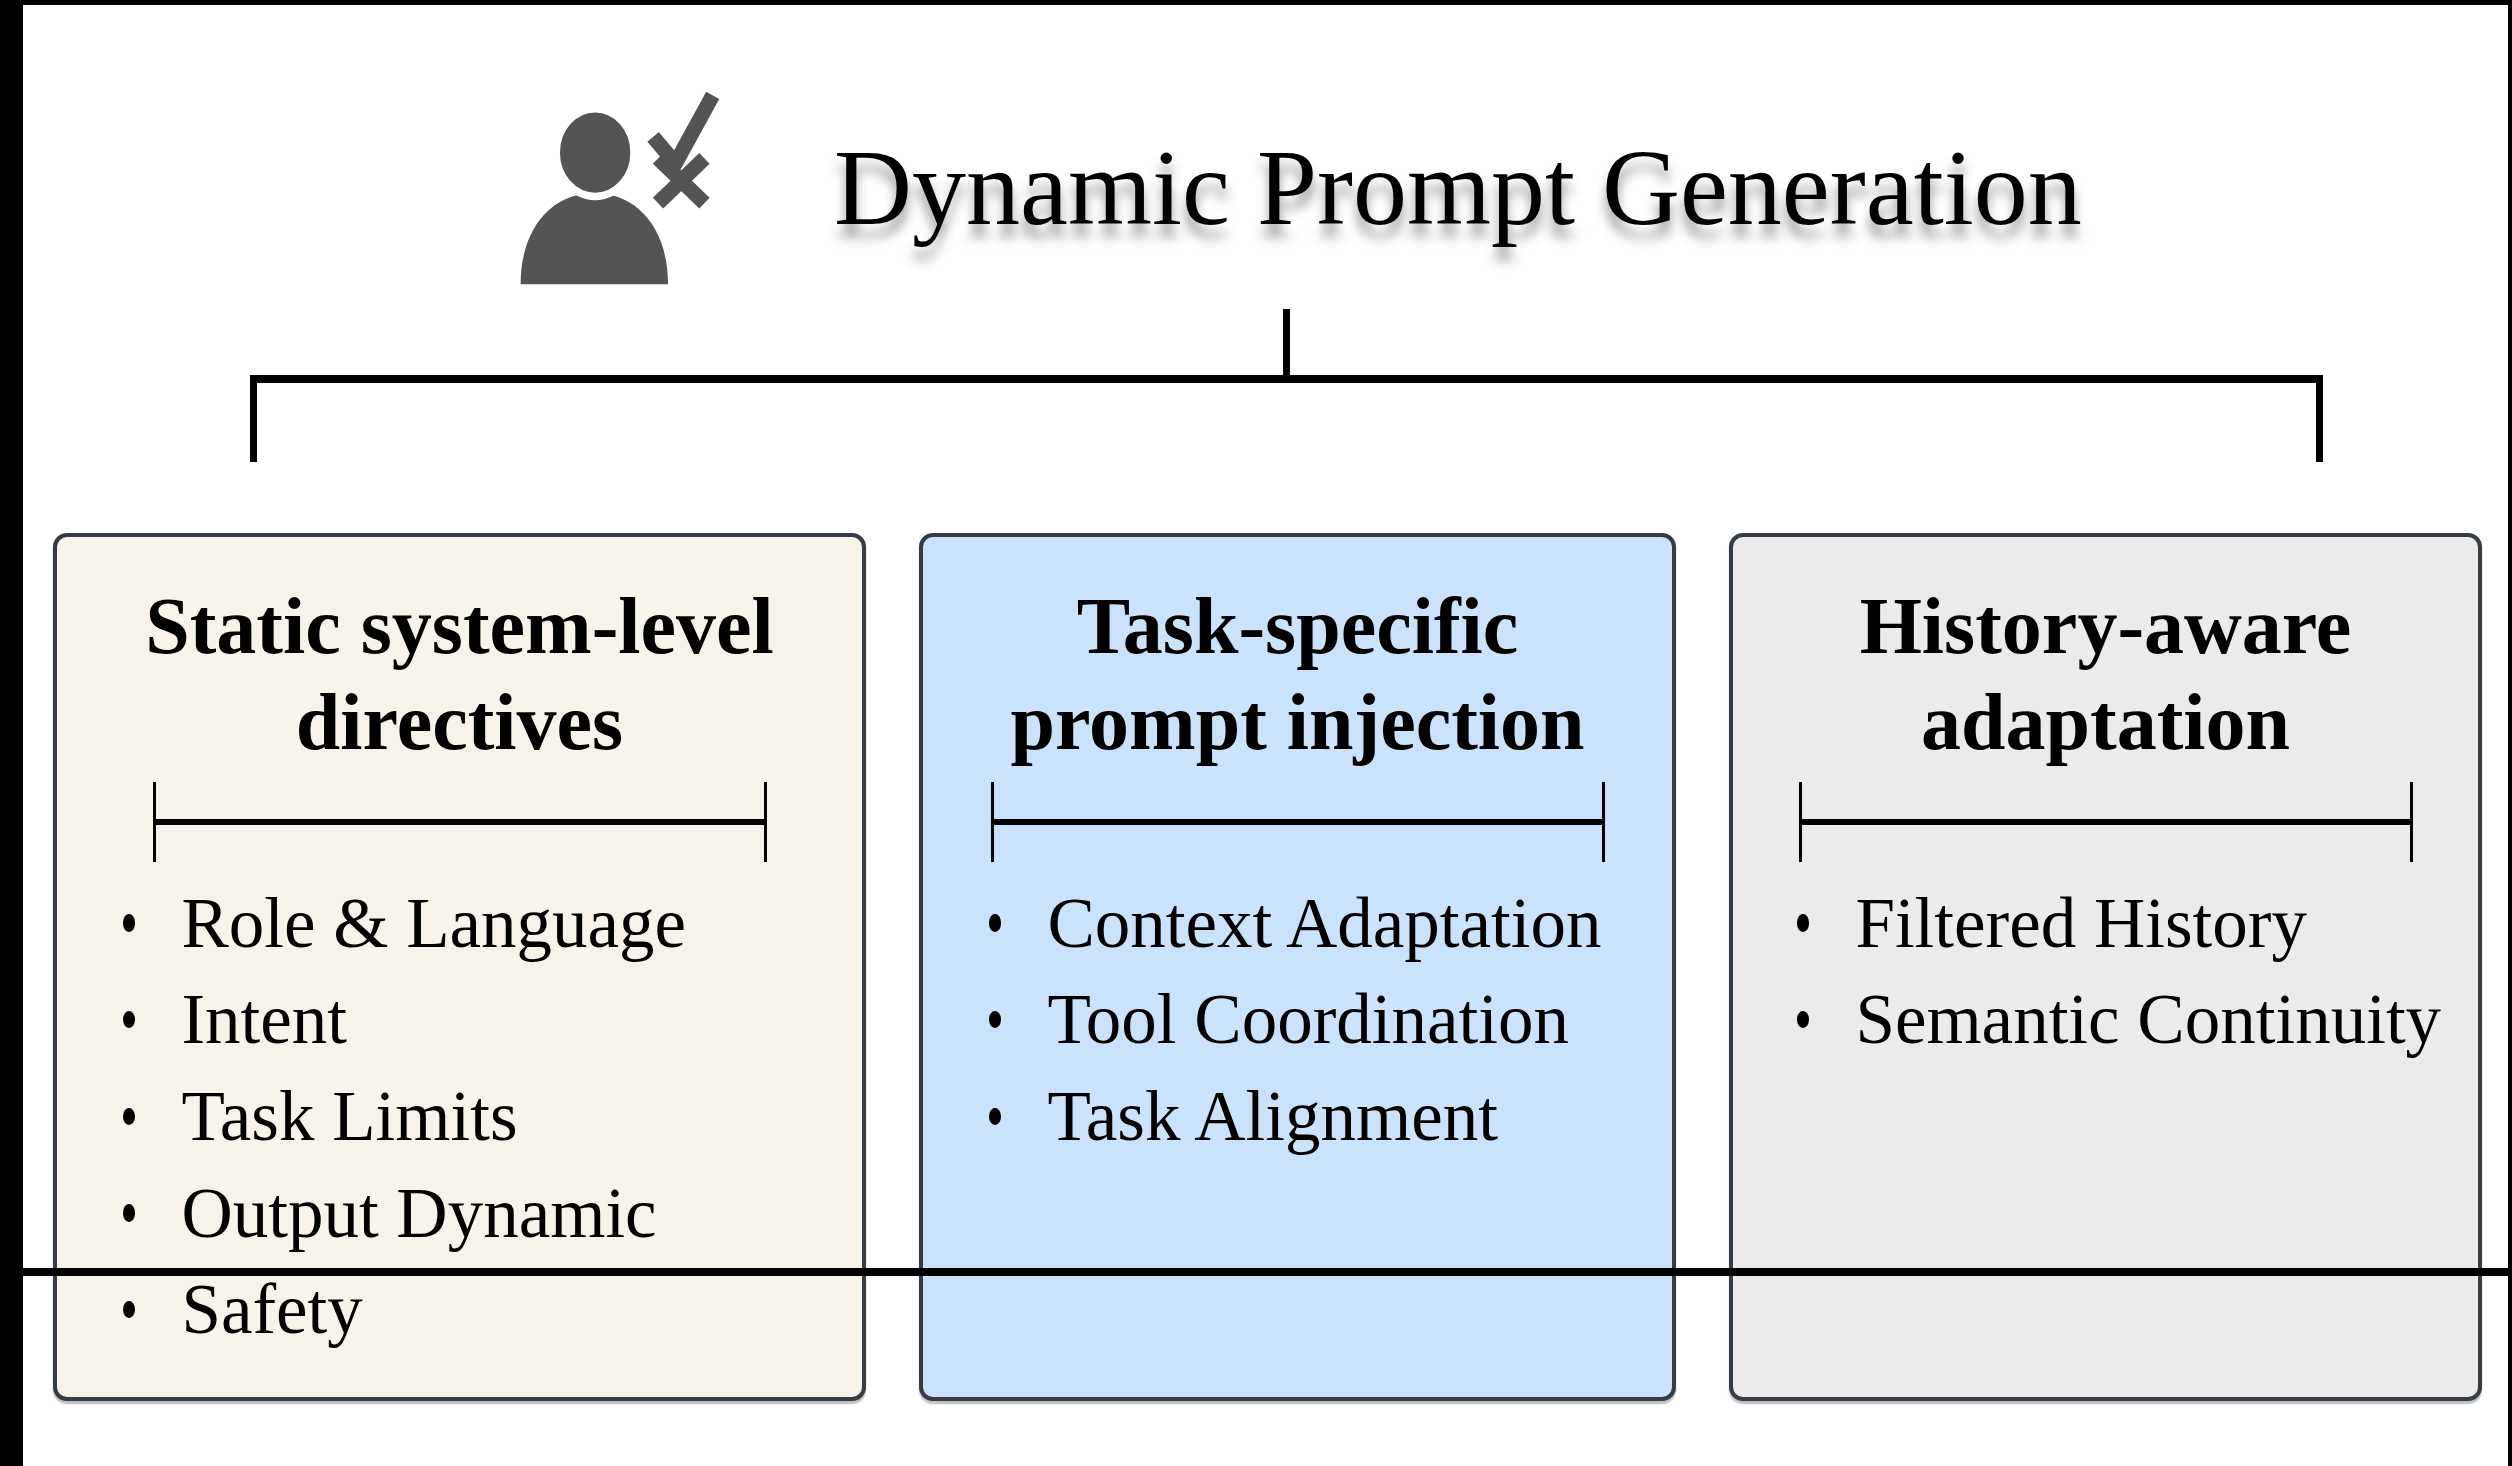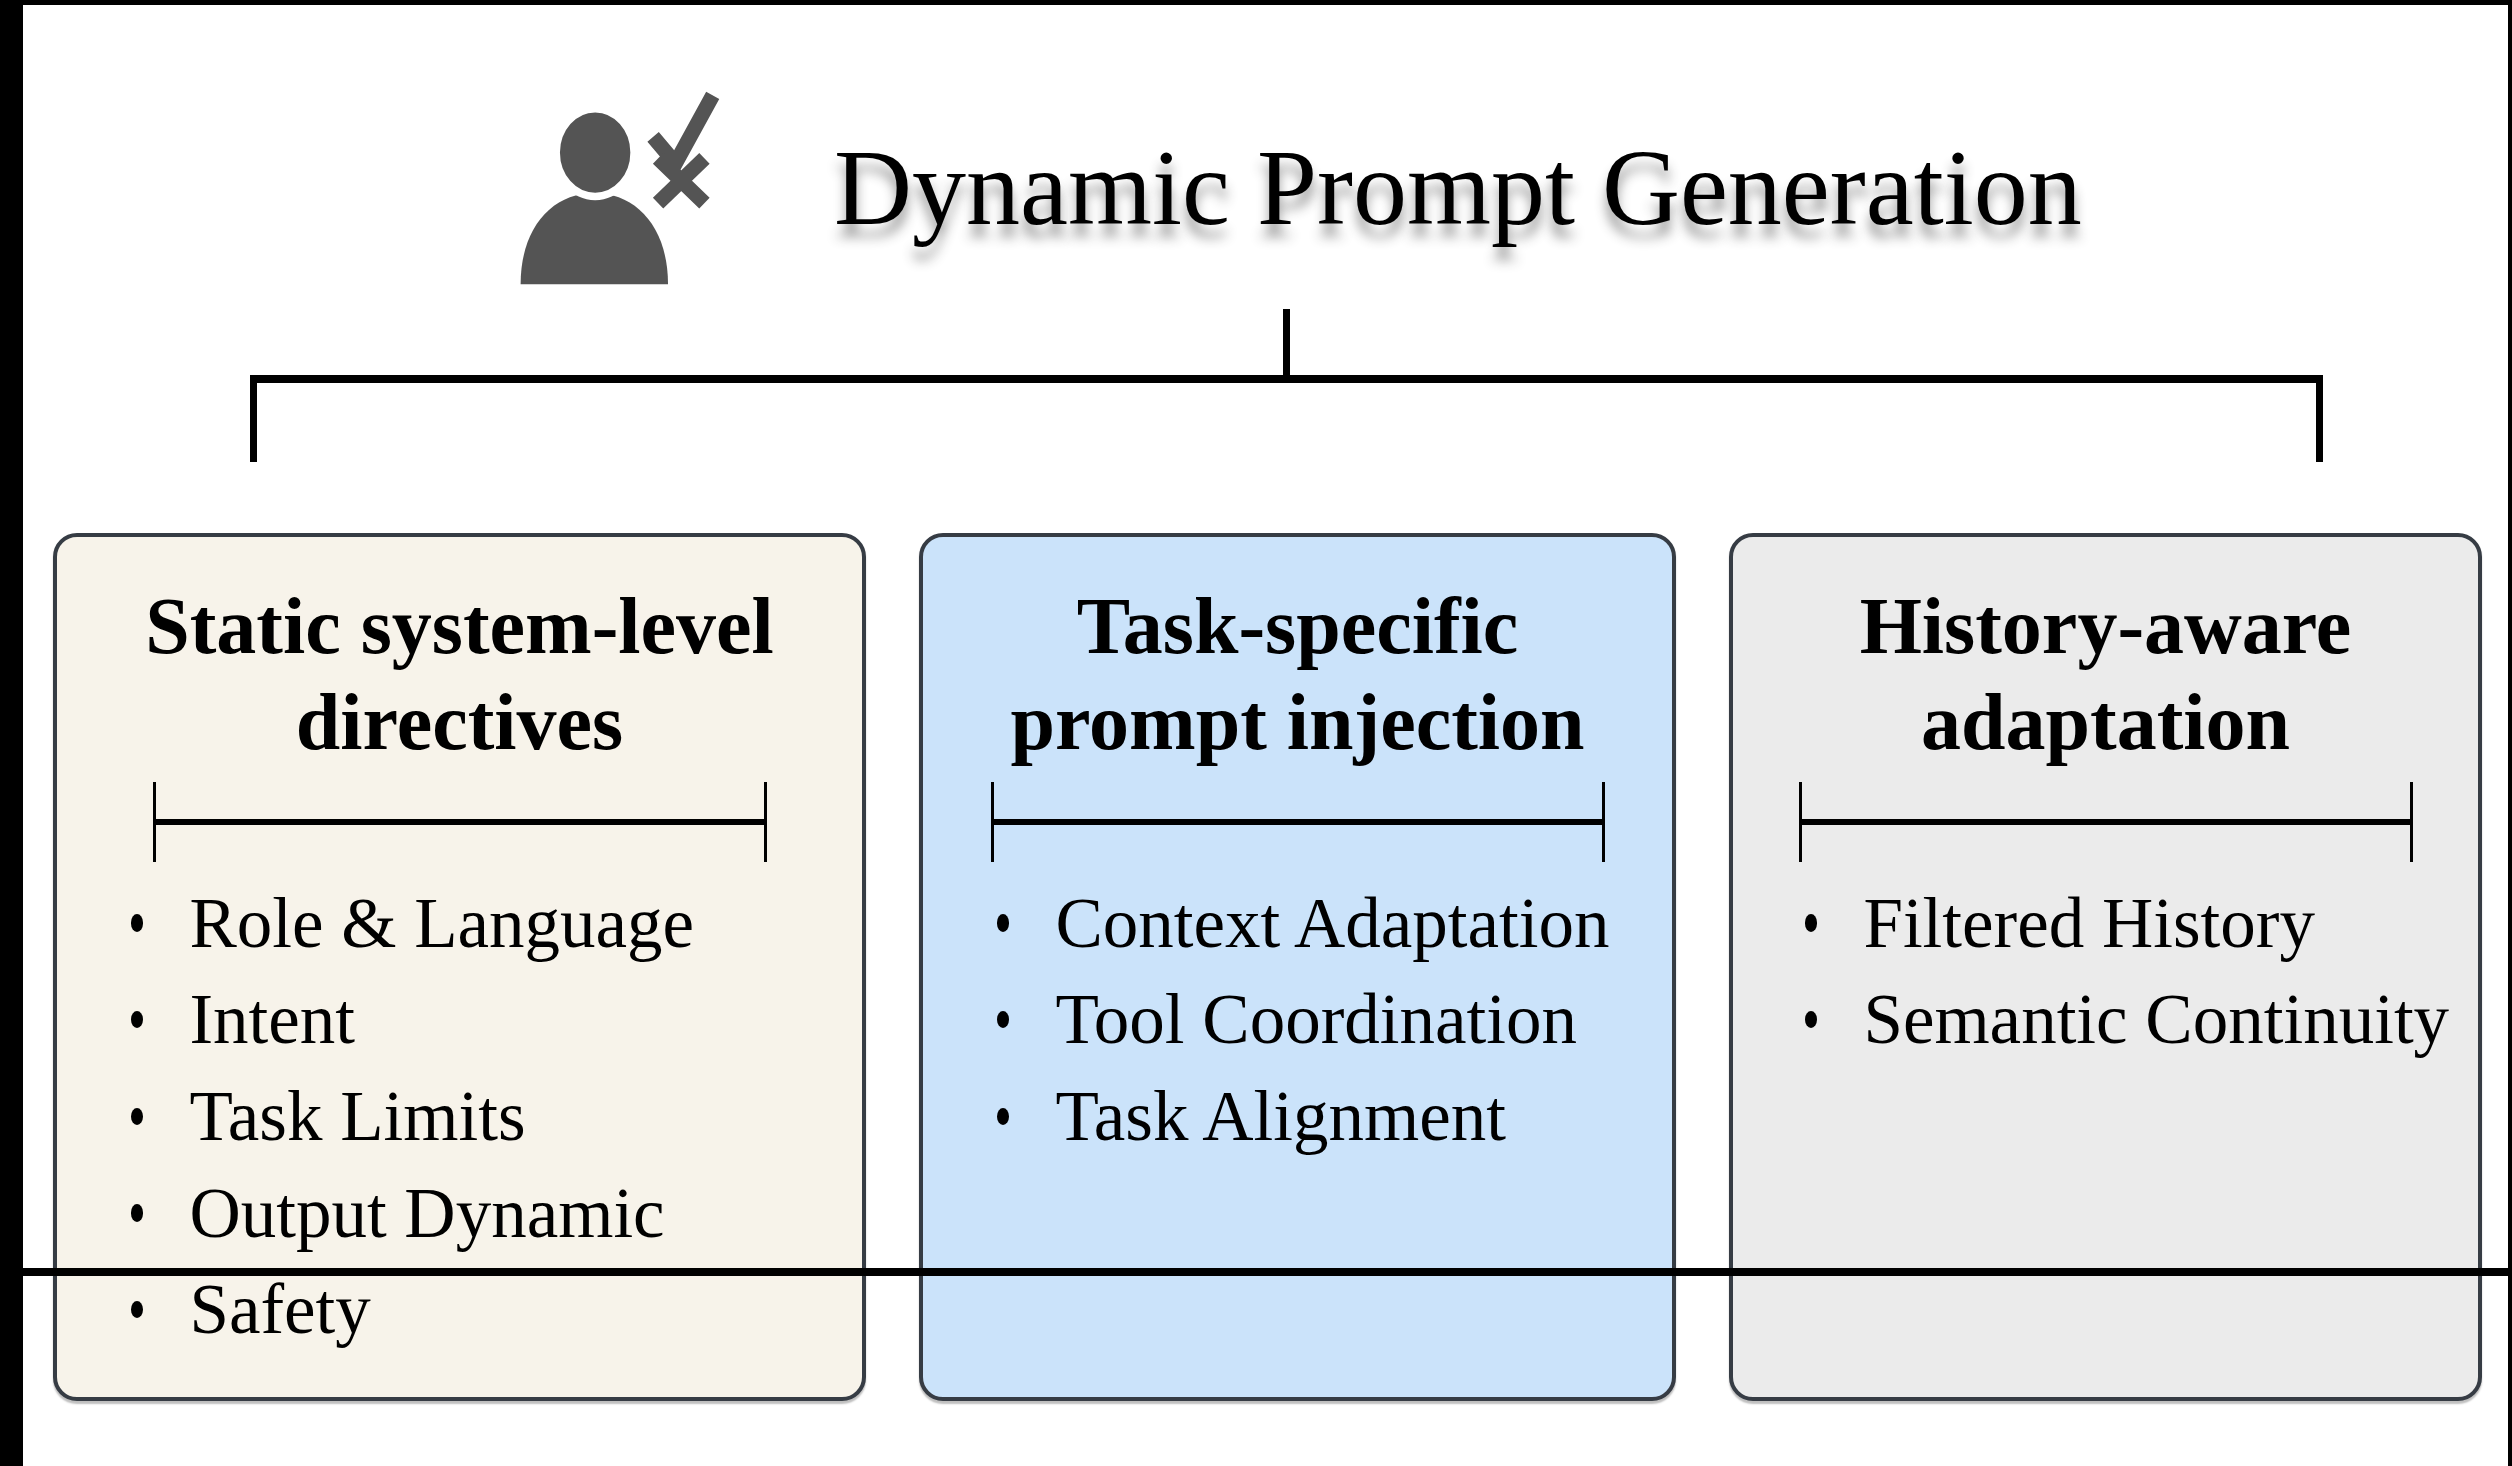--- a/index.html
+++ b/index.html
@@ -30,21 +30,21 @@
   
   .conn{position:absolute;background:#000;}
   .conn-stem{left:1283px;top:309px;width:6.6px;height:71px;}
   .conn-hline{left:250px;top:375px;width:2073px;height:7.5px;}
   .conn-ldrop{left:250px;top:375px;width:6.6px;height:87px;}
   .conn-rdrop{left:2316px;top:375px;width:6.6px;height:87px;}
 
   
   .card{
     position:absolute;top:533px;height:868px;
-    border:4.1px solid #363c44;border-radius:24px;
+    border:4.1px solid #363c44;border-radius:14px;
     box-sizing:border-box;
     box-shadow:0 2.5px 1.7px rgba(0,0,0,0.25);
   }
   .card-1{left:53px;width:813px;background:#f7f3ea;}
   .card-2{left:919px;width:757px;background:#cbe3fa;}
   .card-3{left:1729px;width:753px;background:#ebebeb;}
 
   .card h2{
     margin:41px 8.3px 0 8.3px;
     text-align:center;
@@ -61,21 +61,21 @@
     border-right:3.3px solid #000;
     box-sizing:border-box;
   }
   .bracket-line{
     position:absolute;left:0;right:0;top:50%;
     height:5.8px;margin-top:-2.5px;background:#000;
   }
 
   .card ul{
     list-style:none;
-    margin:23px 0 0 8px;
+    margin:23px 0 0 0;
     padding:0 16.6px 0 66px;
   }
   .card-3 ul{padding-left:64px;}
   .card li{
     display:flex;align-items:center;
     font-size:71px;line-height:1.08;color:#000;
     margin-bottom:20px;white-space:nowrap;
   }
   .dot{
     flex:0 0 auto;

